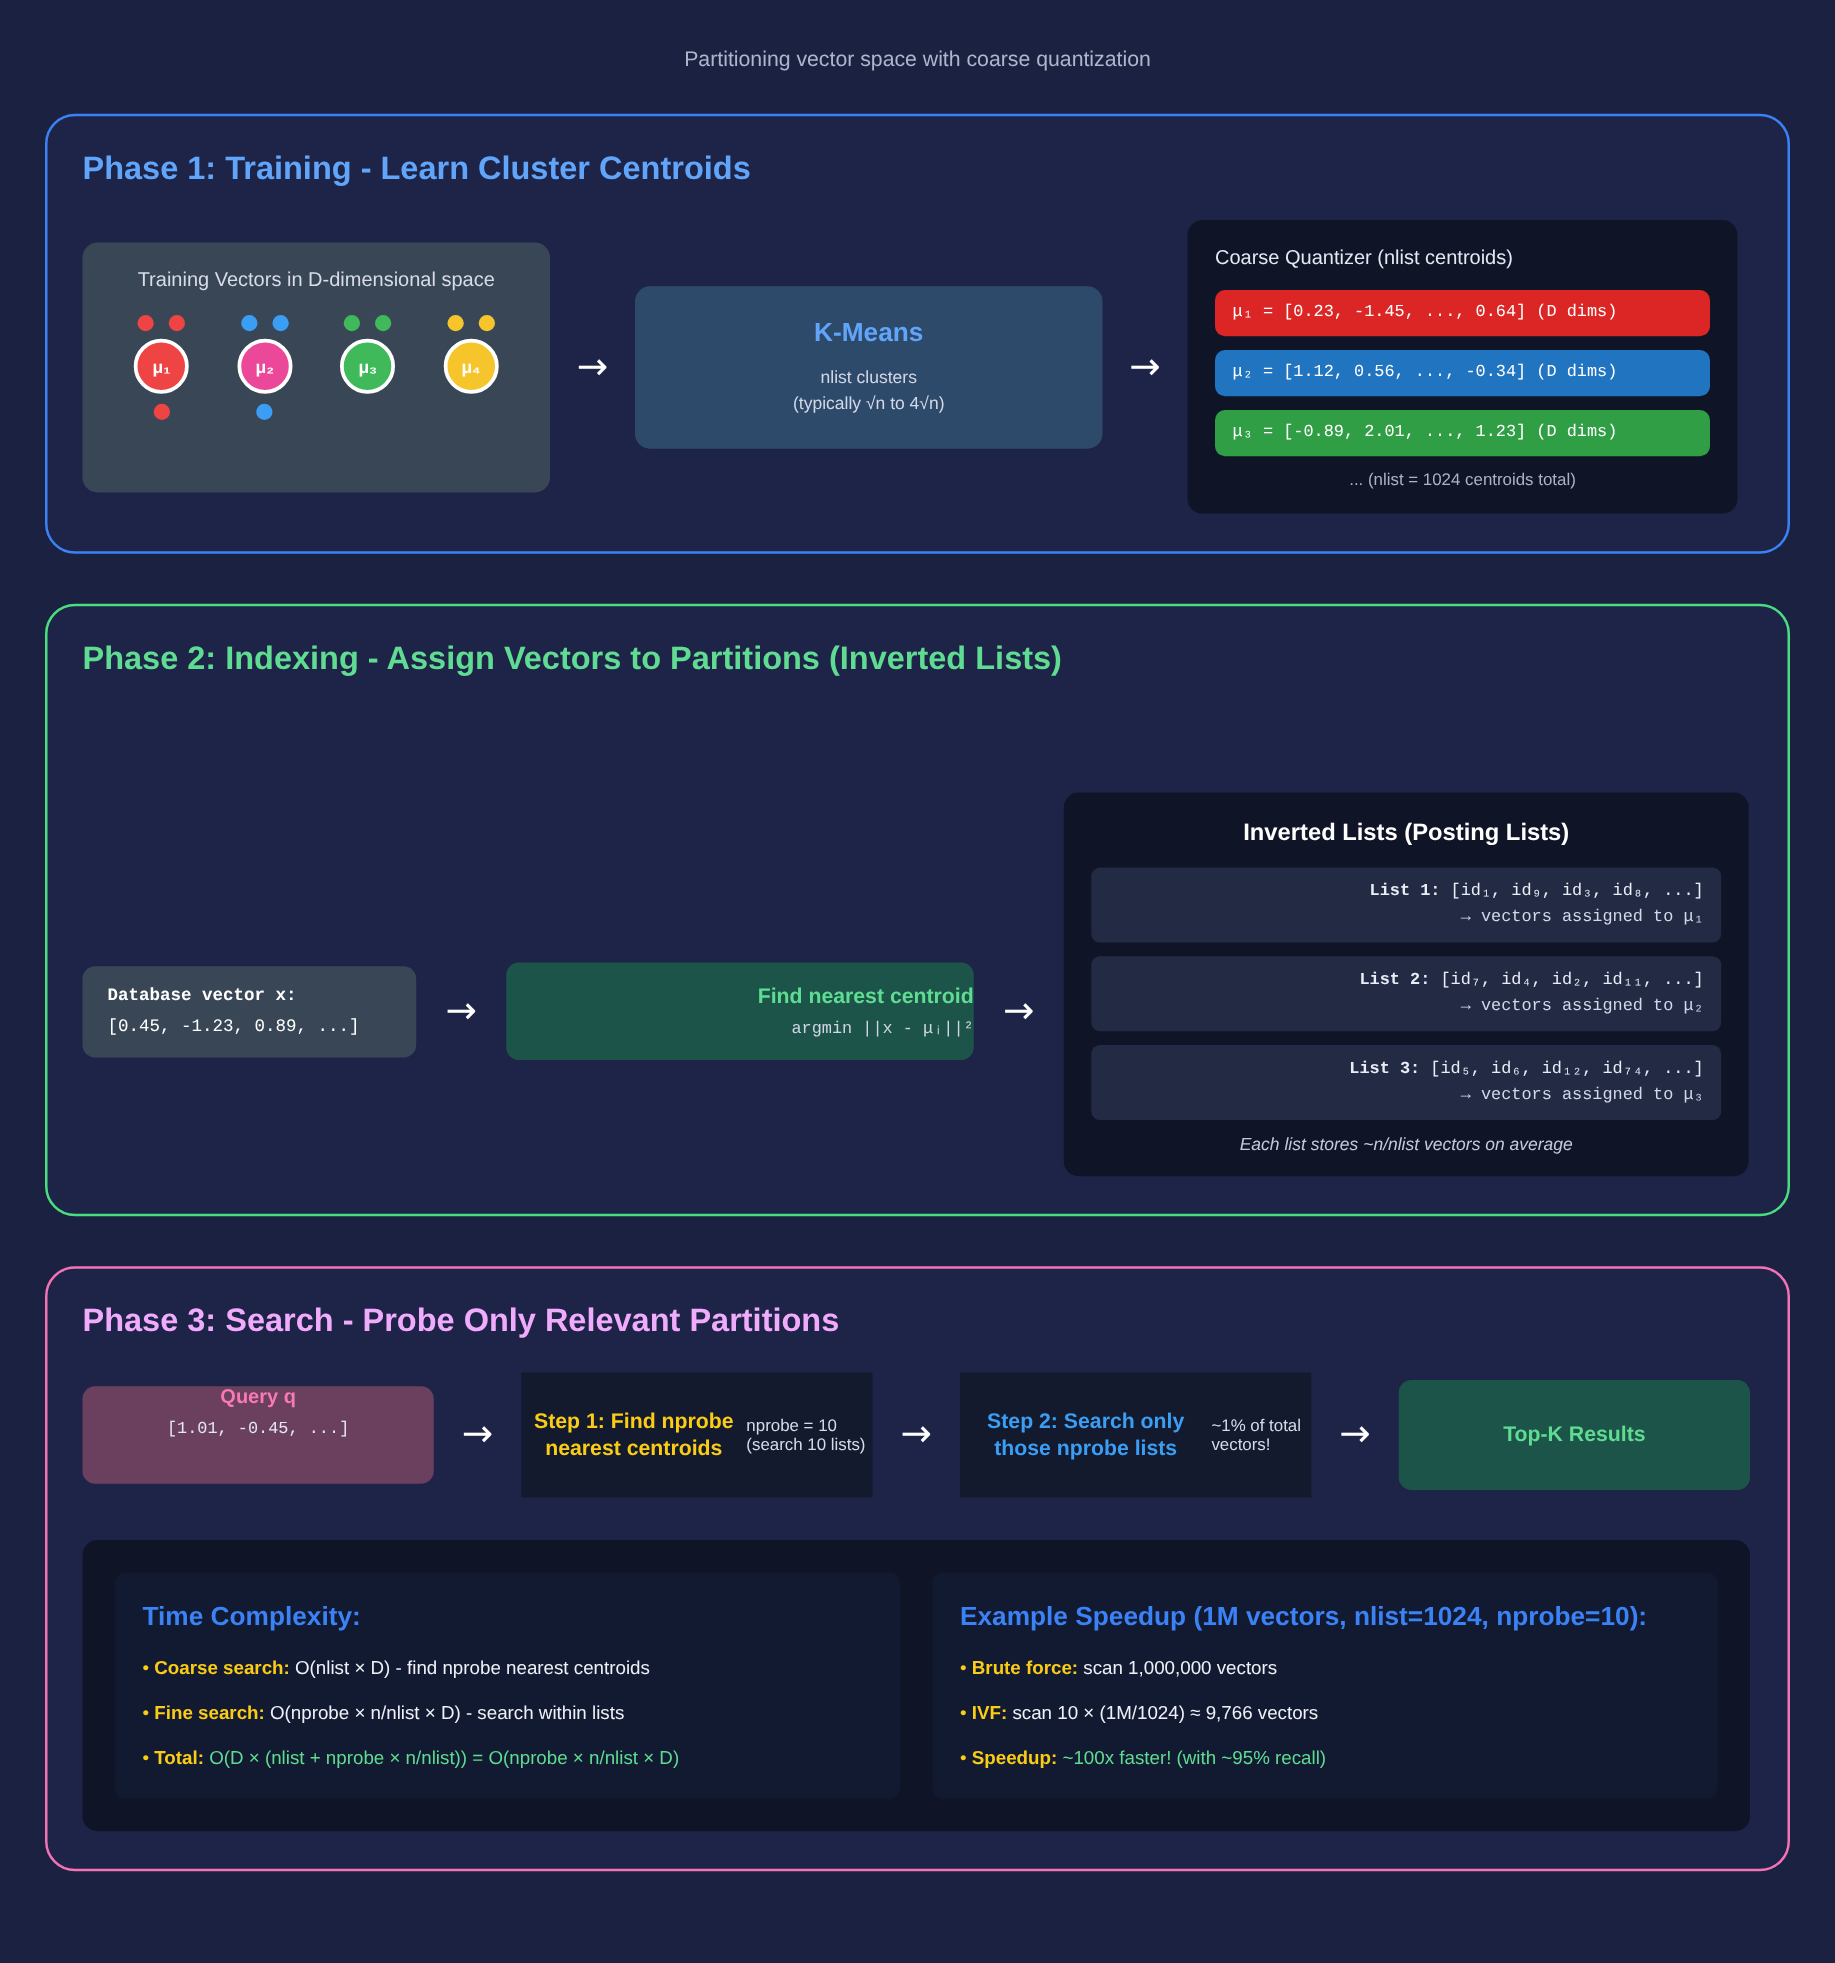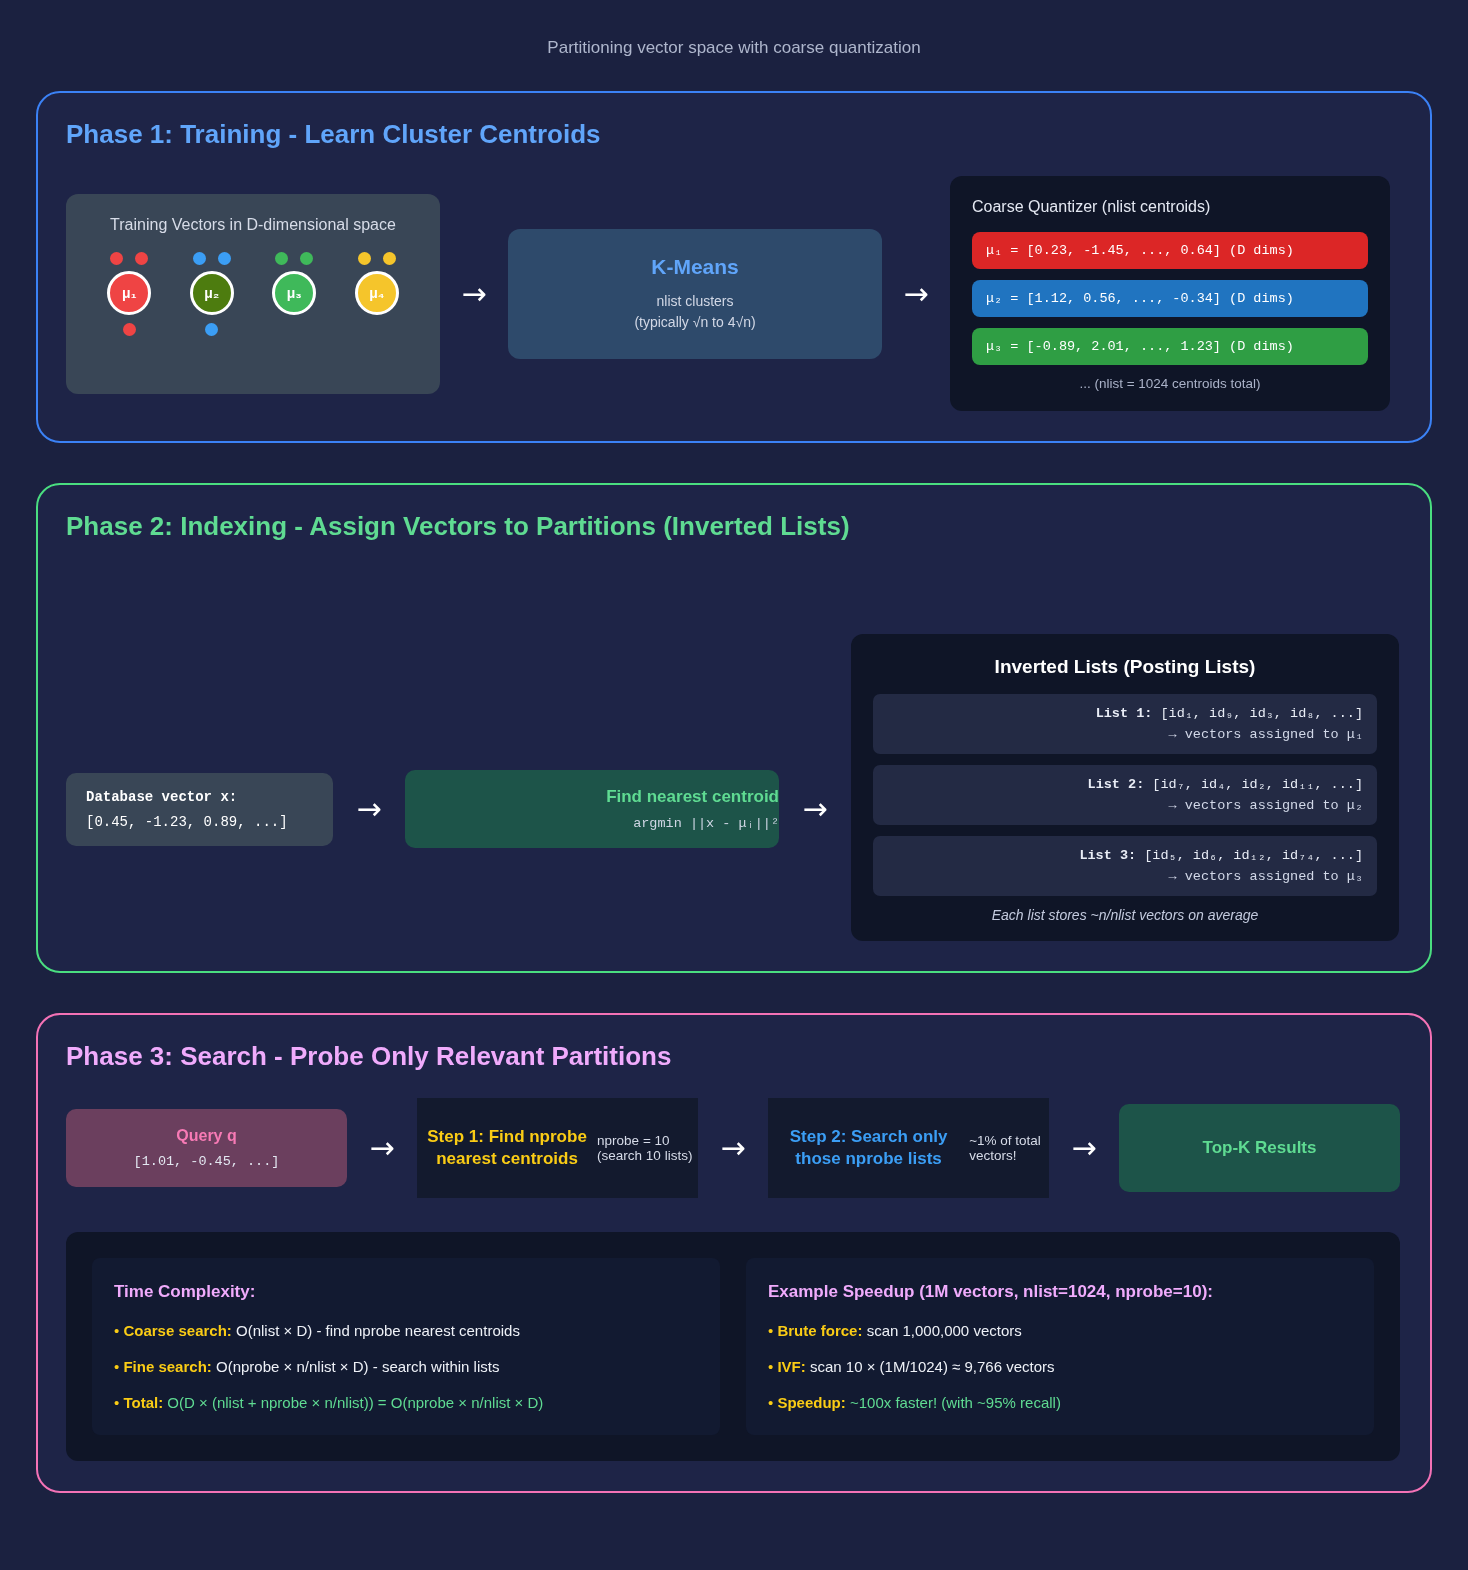--- a/index.html
+++ b/index.html
@@ -150,21 +150,21 @@
   .list-row .sub { margin-top: 6px; color: #d2d8e8; }
   .posting-note { text-align: center; font-size: 14px; font-style: italic; color: #c3cade; margin-top: 8px; }
 
   
   .p3-flow { margin-top: 26px; display: flex; align-items: center; }
   .query-box {
     width: 282px; height: 78px;
     background: #6b3f5e;
     border-radius: 10px;
     display: flex; flex-direction: column;
-    align-items: center; justify-content: center;
+    align-items: center; 
   }
   .query-title { font-size: 16px; font-weight: bold; color: #f77ab5; }
   .query-val { font-family: "Liberation Mono", monospace; font-size: 13.5px; color: #e3e7f1; margin-top: 9px; }
   .step-box {
     width: 282px; height: 100px;
     background: #131a2e;
     display: flex; flex-direction: row;
     align-items: center; justify-content: center;
   }
   .step-title { font-size: 17px; font-weight: bold; text-align: center; line-height: 1.3; }
@@ -186,21 +186,21 @@
     border-radius: 12px;
     padding: 26px 26px;
     display: flex; gap: 26px;
   }
   .info-card {
     flex: 1;
     background: #121a31;
     border-radius: 8px;
     padding: 24px 22px 20px 22px;
   }
-  .info-title { font-size: 17px; font-weight: bold; color: #f0abfc; margin-bottom: 20px; }
+  .info-title { font-size: 21px; font-weight: bold; color: #3b82f6; margin-bottom: 20px; }
   .info-line { font-size: 15px; color: #eef1f7; margin-bottom: 19px; }
   .info-line:last-child { margin-bottom: 4px; }
   .info-line .bullet { color: #facc15; }
   .info-line .k { color: #facc15; font-weight: bold; }
   .info-line .v-green { color: #5fdb92; }
 </style>
 </head>
 <body>
 
 <div class="page">
@@ -224,21 +224,21 @@
               <span>μ₁</span>
             </div>
             <div class="dot-bottom" style="background:#ef4444"></div>
           </div>
 
           <div class="cluster">
             <div class="dots-top">
               <span class="dot" style="background:#3b9ef5"></span>
               <span class="dot" style="background:#3b9ef5"></span>
             </div>
-            <div class="centroid" style="background:#4d7c0f">
+            <div class="centroid" style="background:#ec4899">
               <span>μ₂</span>
             </div>
             <div class="dot-bottom" style="background:#3b9ef5"></div>
           </div>
 
           <div class="cluster">
             <div class="dots-top">
               <span class="dot" style="background:#3fb95a"></span>
               <span class="dot" style="background:#3fb95a"></span>
             </div>

